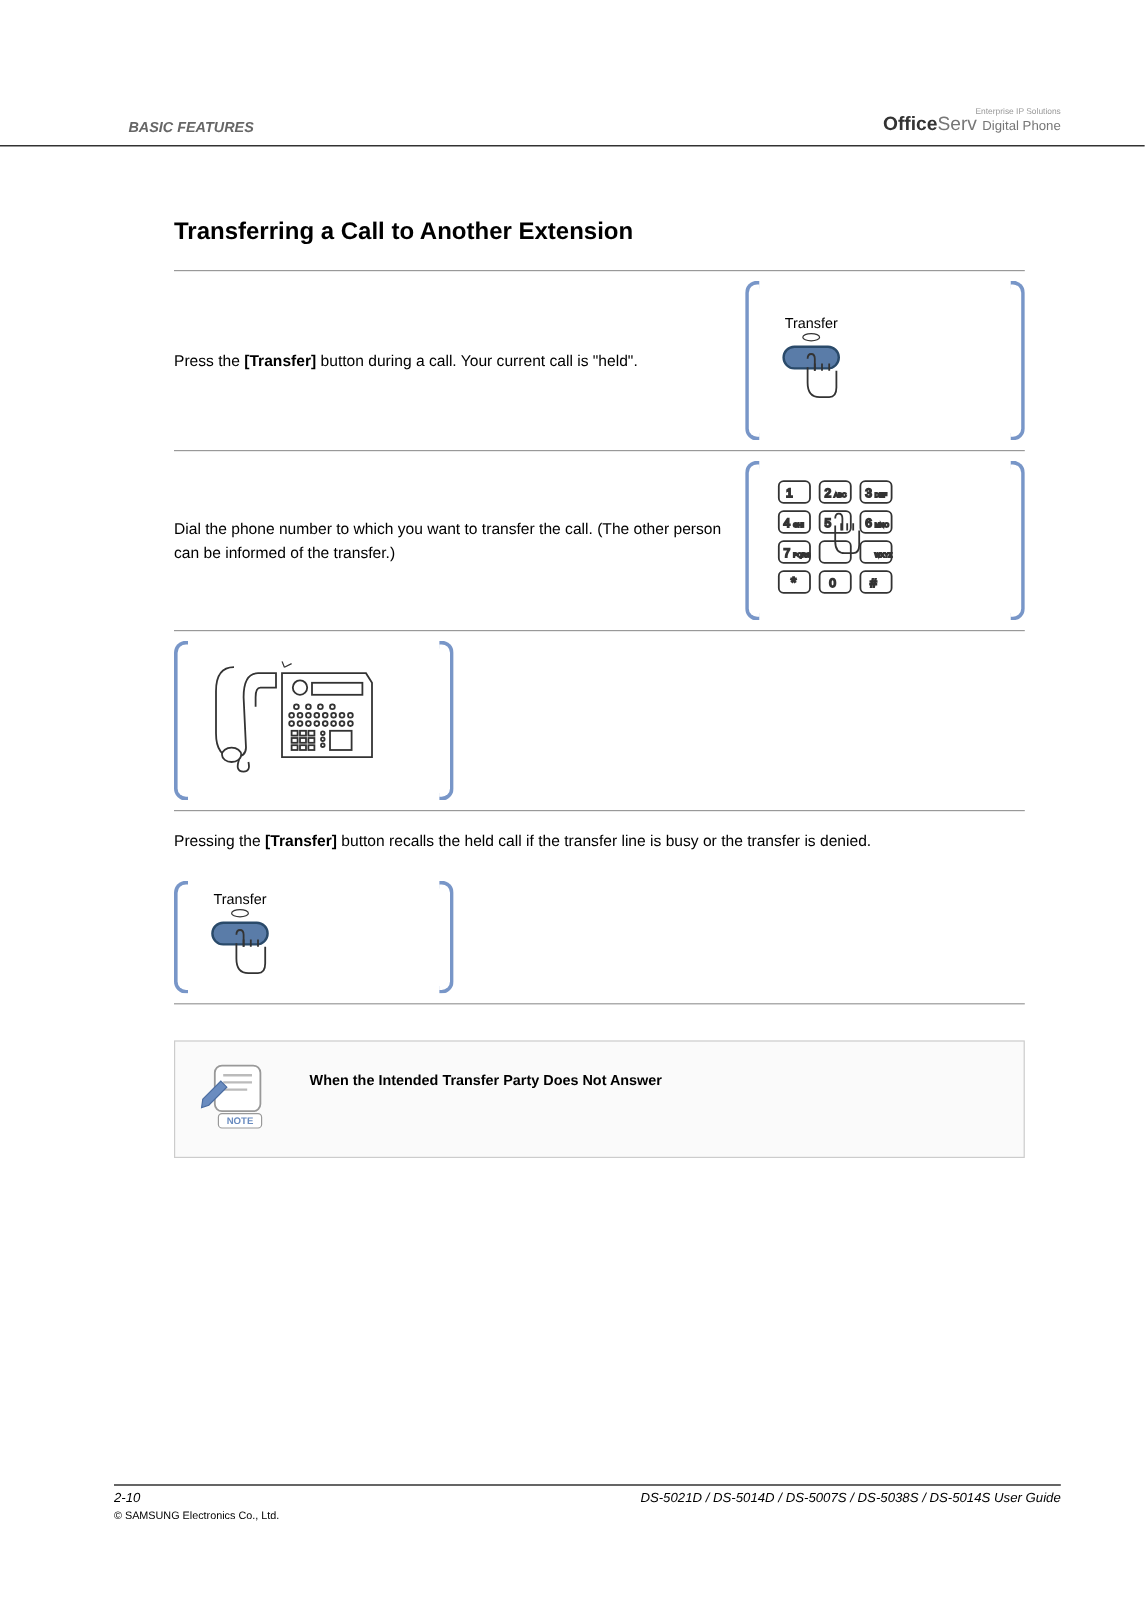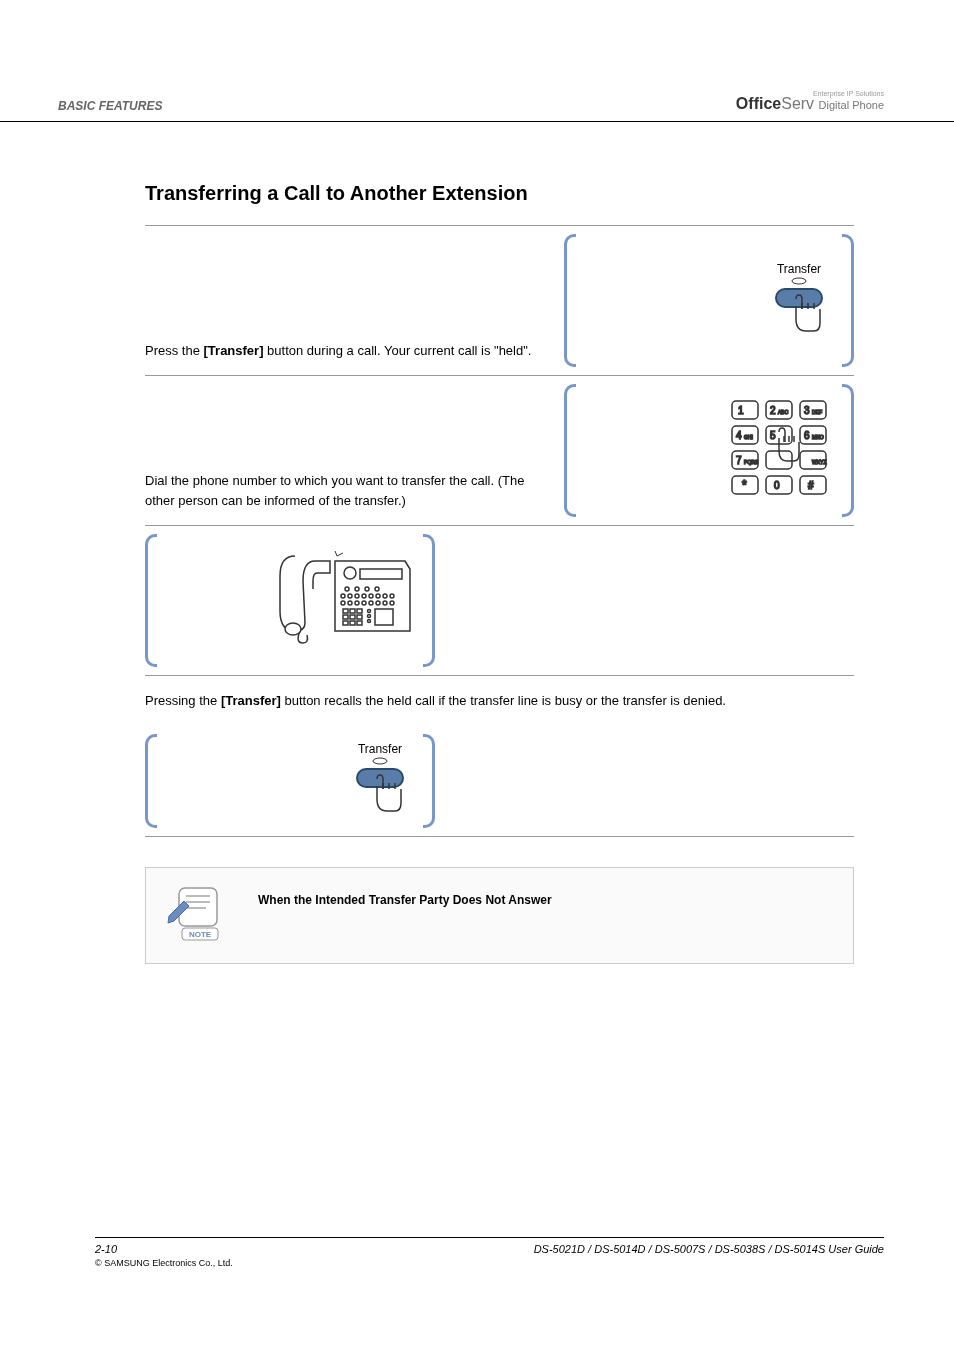--- a/index.html
+++ b/index.html
@@ -11,21 +11,21 @@
       font-family: Arial, sans-serif;
       width: 954px;
       height: 1348px;
       background: #fff;
       position: relative;
     }
     .header {
       display: flex;
       justify-content: space-between;
       align-items: flex-end;
-      padding: 70px 70px 8px 58px;
+      padding: 70px 70px 8px 107px;
       border-bottom: 1px solid #000;
       margin: 0 0 0 0;
     }
     .header-left {
       font-size: 12px;
       font-weight: bold;
       font-style: italic;
       color: #666;
     }
     .header-right {
@@ -69,28 +69,28 @@
     .step-row:first-of-type {
       border-top: 1px solid #999;
     }
     .step-left {
       flex: 1;
       padding: 15px 10px 15px 0;
       font-size: 13px;
       line-height: 1.5;
       display: flex;
       flex-direction: column;
-      justify-content: flex-end;
+      justify-content: center;
     }
     .step-right {
-      width: 290px;
+      width: 233px;
       position: relative;
       display: flex;
       align-items: center;
-      justify-content: flex-end;
+      justify-content: flex-start;
     }
     .bold-inline {
       font-weight: bold;
     }
     .note-box {
       border: 1px solid #ccc;
       margin-top: 30px;
       padding: 18px 18px 18px 18px;
       display: flex;
       align-items: flex-start;

